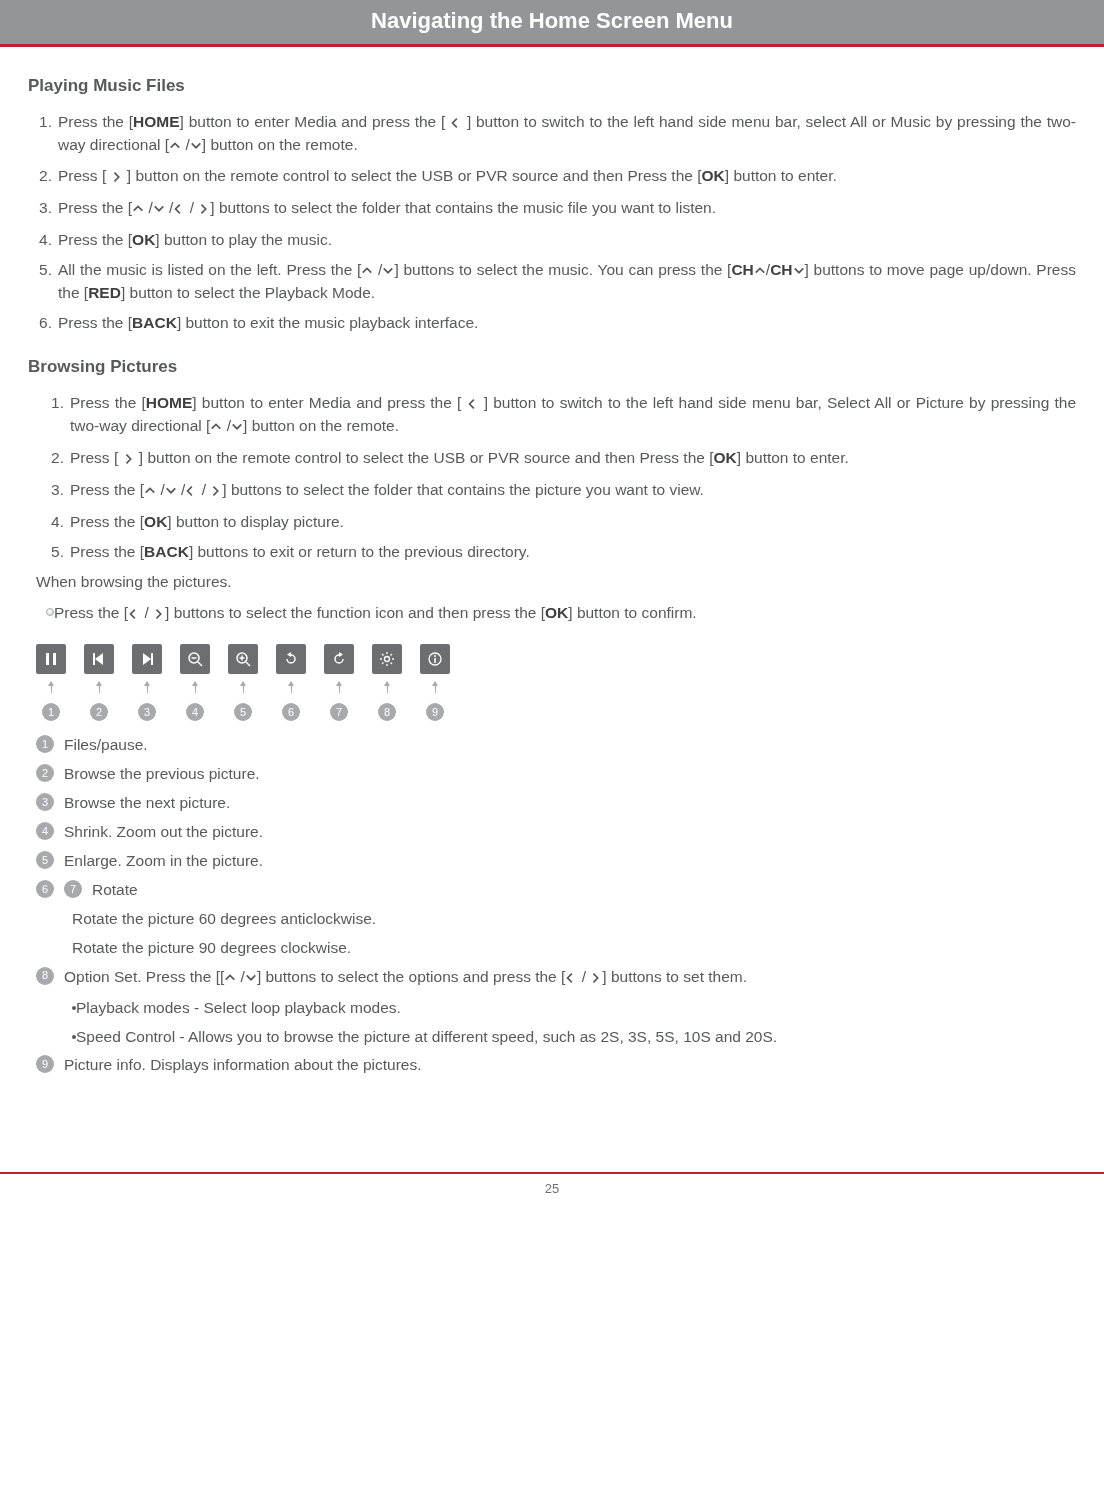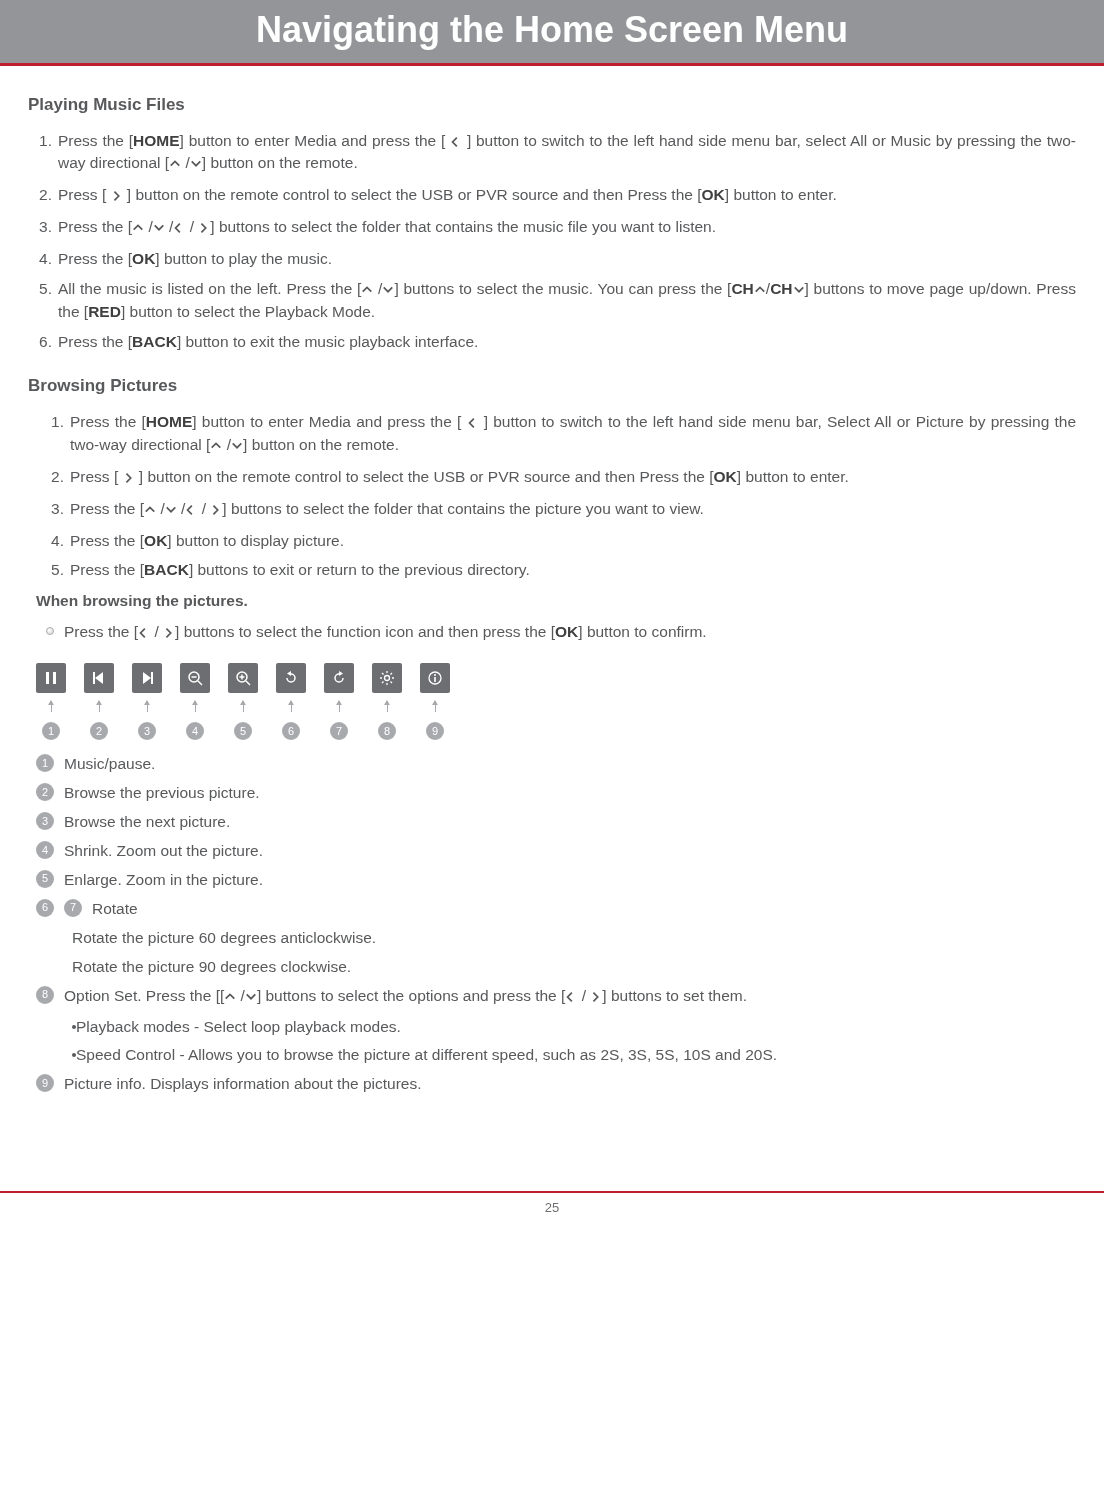--- a/index.html
+++ b/index.html
@@ -10,21 +10,21 @@
     width: 1104px;
     margin: 0 auto;
     padding: 0 28px 40px 28px;
     font-size: 15.5px;
     line-height: 1.35;
   }
   .header-banner {
     background: #939598;
     color: #fff;
     text-align: center;
-    font-size: 36px;
+    font-size: 22px;
     font-weight: bold;
     padding: 6px 0 8px 0;
     margin: 0 -28px 0 -28px;
   }
   .header-rule {
     height: 3px;
     background: #be1e2d;
     margin: 0 -28px 28px -28px;
   }
   h2.section-title {
@@ -45,28 +45,27 @@
     text-align: justify;
   }
   ol.steps > li::before {
     content: counter(step) ".";
     position: absolute;
     left: -30px;
     width: 24px;
     text-align: right;
   }
   .sub-heading {
-    font-weight: bold;
+    font-weight: normal;
     margin: 10px 0 10px 8px;
   }
   .bullet-row {
     display: flex;
     align-items: flex-start;
     margin: 6px 0 6px 18px;
-    gap: 10px;
   }
   .disc-bullet {
     width: 8px; height: 8px; border-radius: 50%;
     border: 1px solid #a7a9ac;
     background: radial-gradient(circle at 35% 35%, #fff, #d1d3d4);
     margin-top: 5px;
     flex-shrink: 0;
   }
   .toolbar {
     display: flex;
@@ -363,21 +362,21 @@
         </svg>
       </div>
       <div class="arrow-line"></div>
       <span class="circle-num">9</span>
     </div>
   </div>
 
 <div class="legend">
   <div class="legend-row">
       <span class="circle-num">1</span>
-      <span class="legend-text">Music/pause.</span>
+      <span class="legend-text">Files/pause.</span>
     </div>
   <div class="legend-row">
       <span class="circle-num">2</span>
       <span class="legend-text">Browse the previous picture.</span>
     </div>
   <div class="legend-row">
       <span class="circle-num">3</span>
       <span class="legend-text">Browse the next picture.</span>
     </div>
   <div class="legend-row">

